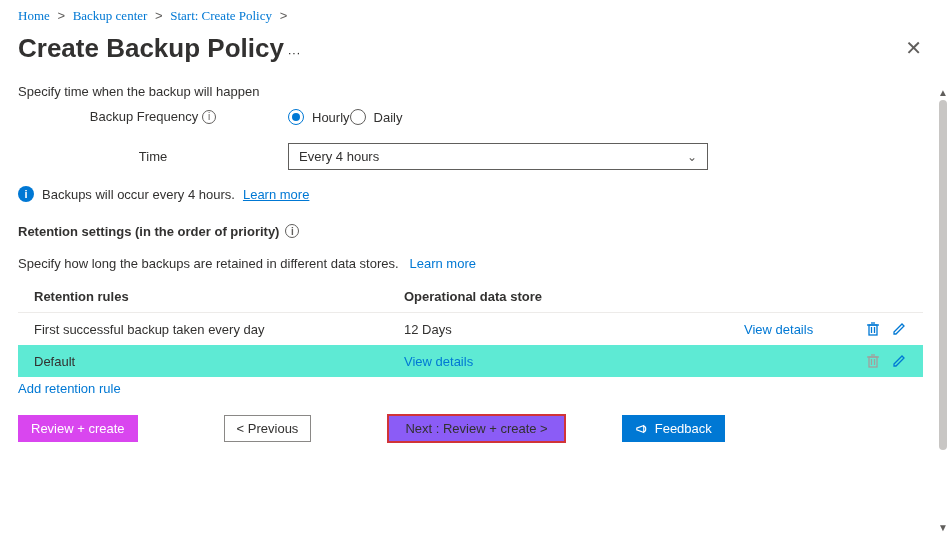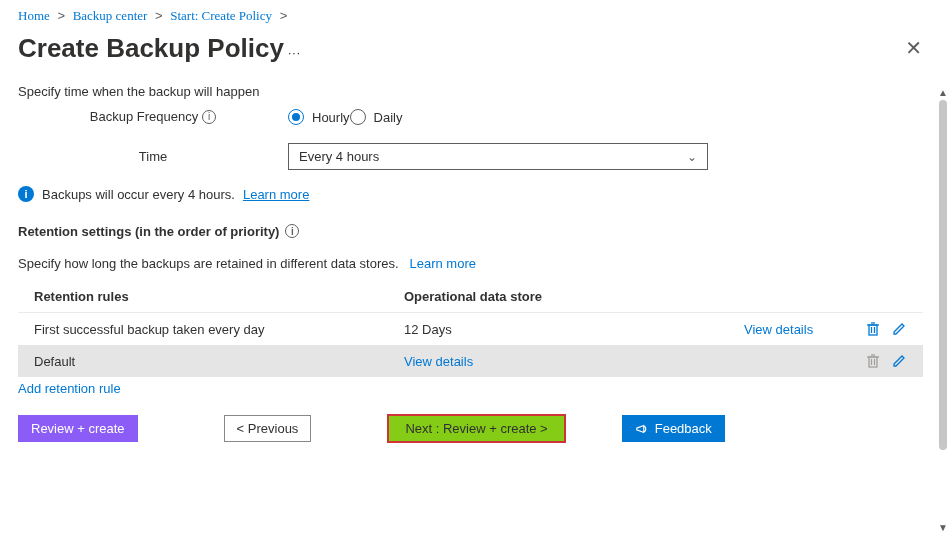--- a/index.html
+++ b/index.html
@@ -32,35 +32,35 @@
     .info-badge { width:16px; height:16px; border-radius:50%; background:#0078d4; color:#fff; display:flex; align-items:center; justify-content:center; font-size:11px; font-weight:bold; }
     .link { color:#0078d4; text-decoration:underline; cursor:pointer; }
     .plain-link { color:#0078d4; text-decoration:none; cursor:pointer; }
 
     .section-head { font-weight:600; display:flex; align-items:flex-start; gap:6px; margin-bottom:17px; }
     .section-desc { color:#323130; margin-bottom:10px; }
 
     .table { width: 905px; }
     .thead { display:flex; padding:8px 16px; font-weight:600; border-bottom:1px solid #edebe9; }
     .trow { display:flex; align-items:center; padding:8px 16px; }
-    .trow.alt { background:#e5e5e5; }
+    .trow.alt { background:#5eead4; }
     .col-rules { width:370px; }
     .col-store { width:340px; }
     .col-actions { width:120px; color:#0078d4; cursor:pointer; }
     .col-icons { flex:1; display:flex; gap:10px; justify-content:flex-end; align-items:center; }
     .icon { width:16px; height:16px; color:#0078d4; cursor:pointer; }
     .icon.muted { color:#a19f9d; }
 
     .add-rule { color:#0078d4; cursor:pointer; margin-top:4px; display:inline-block; }
 
     .footer { display:flex; align-items:center; gap:18px; margin-top:18px; padding: 0 0 0 0;}
     .btn { padding:5px 12px; font-size:13px; cursor:pointer; border:1px solid transparent; }
-    .btn-primary { background:#8b5cf6; color:#fff; }
+    .btn-primary { background:#d946ef; color:#fff; }
     .btn-secondary { background:#fff; border:1px solid #8a8886; color:#323130; }
-    .btn-highlight { background:#84cc16; border:2px solid #d13438; color:#323130; padding:5px 16px; }
+    .btn-highlight { background:#8b5cf6; border:2px solid #d13438; color:#323130; padding:5px 16px; }
     .btn-feedback { background:#0078d4; color:#fff; display:flex; align-items:center; gap:6px; }
     .gap { width:50px; }
 
     .scrollbar { position:absolute; right:2px; top:86px; bottom:2px; width:10px; background: #fff; }
     .scroll-arrow { height:12px; display:flex; align-items:center; justify-content:center; color:#605e5c; font-size:10px; }
     .scroll-thumb { position:absolute; top:14px; left:1px; width:8px; height:350px; background:#c8c6c4; border-radius:4px; }
   </style>
 </head>
 <body>
 

